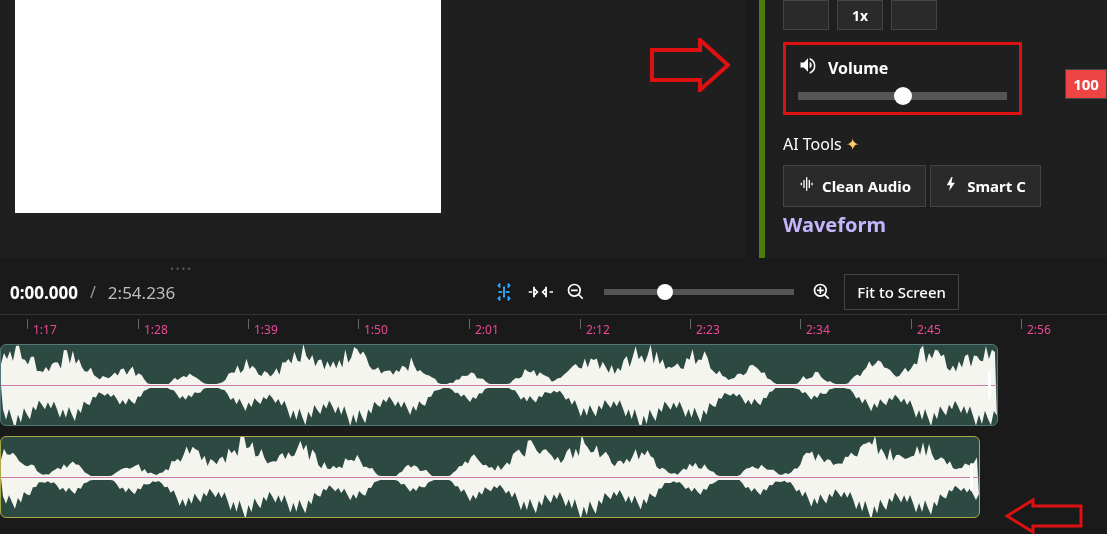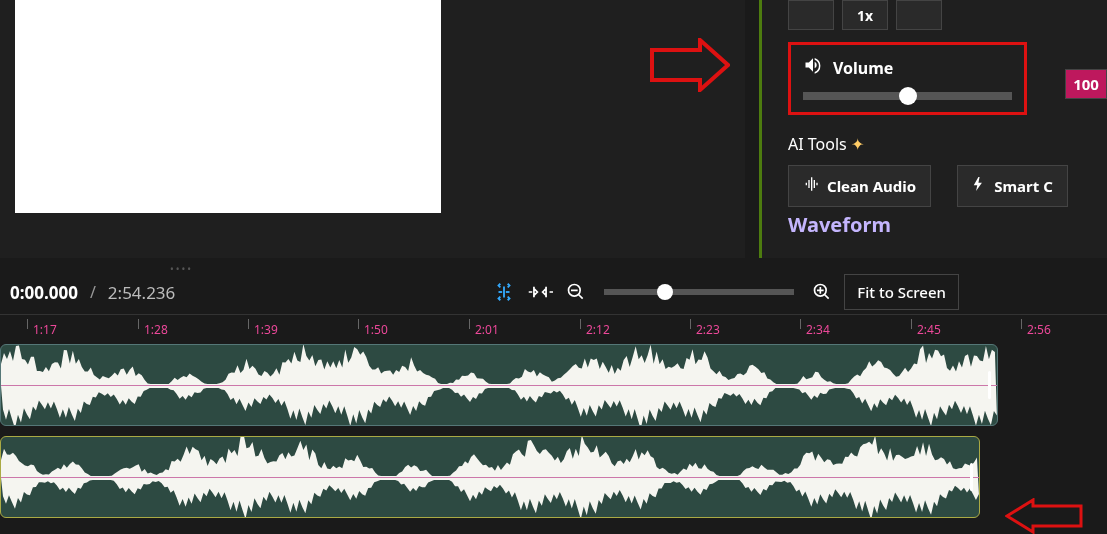--- a/index.html
+++ b/index.html
@@ -1,34 +1,34 @@
 <!DOCTYPE html>
 <html><head>
 <meta charset="utf-8">
 <style>
 *{margin:0;padding:0;box-sizing:border-box;font-family:system-ui,-apple-system,sans-serif}
 body{width:1107px;height:534px;background:#1a1a1a;color:#fff;overflow:hidden;position:relative}
 
 .preview-area{position:absolute;left:0;top:0;width:745px;height:258px;background:#1f1f1f}
 .preview-canvas{position:absolute;left:15px;top:0;width:426px;height:213px;background:#fff}
 
-.sidebar{position:absolute;right:0;top:0;width:348px;height:258px;background:#1f1f1f;padding:0 0 0 26px;border-left:3px solid #4d7c0f}
+.sidebar{position:absolute;right:0;top:0;width:348px;height:258px;background:#1f1f1f;padding:0 0 0 18px;border-left:6px solid #4d7c0f}
 .speed-row{display:flex;gap:8px;margin-bottom:12px;height:30px;align-items:center}
 .speed-btn{width:46px;height:30px;background:#2a2a2a;border:1px solid #444;display:flex;align-items:center;justify-content:center;font-weight:700;font-size:14px}
 
 .volume-box{border:3px solid #d11;padding:10px 12px 12px;width:239px;margin-bottom:18px}
 .volume-header{display:flex;align-items:center;gap:10px;margin-bottom:12px}
 .vol-label{font-weight:700;font-size:16px}
 .vol-slider{position:relative;height:8px;background:#555;width:100%}
 .vol-thumb{position:absolute;left:50%;top:50%;transform:translate(-50%,-50%);width:18px;height:18px;background:#fff;border-radius:50%}
-.vol-value{position:absolute;right:0;top:69px;width:42px;height:30px;background:#be185d;display:flex;align-items:center;justify-content:center;font-weight:700;font-size:15px;border:1px solid #444;overflow:hidden}
+.vol-value{position:absolute;right:0;top:69px;width:42px;height:30px;background:#ef4444;display:flex;align-items:center;justify-content:center;font-weight:700;font-size:15px;border:1px solid #444;overflow:hidden}
 
 .ai-title{font-weight:400;font-size:16px;margin-bottom:10px}
 .sparkle{color:#fc6}
-.ai-row{display:flex;gap:26px}
+.ai-row{display:flex;gap:4px}
 .ai-btn{background:#2a2a2a;border:1px solid #444;padding:10px 14px;display:flex;align-items:center;gap:8px;font-weight:700;font-size:15px;white-space:nowrap}
 
 .waveform-title{font-weight:700;font-size:20px;margin-top:4px;color:#c4b5fd}
 
 .arrow1{position:absolute;left:650px;top:38px}
 .arrow2{position:absolute;left:1005px;top:498px}
 
 .drag-handle{position:absolute;left:170px;top:262px;color:#555;font-size:10px;letter-spacing:2px}
 
 .toolbar{position:absolute;left:0;top:274px;width:969px;height:36px;background:#1a1a1a;display:flex;align-items:center;padding:0 10px;gap:8px}

